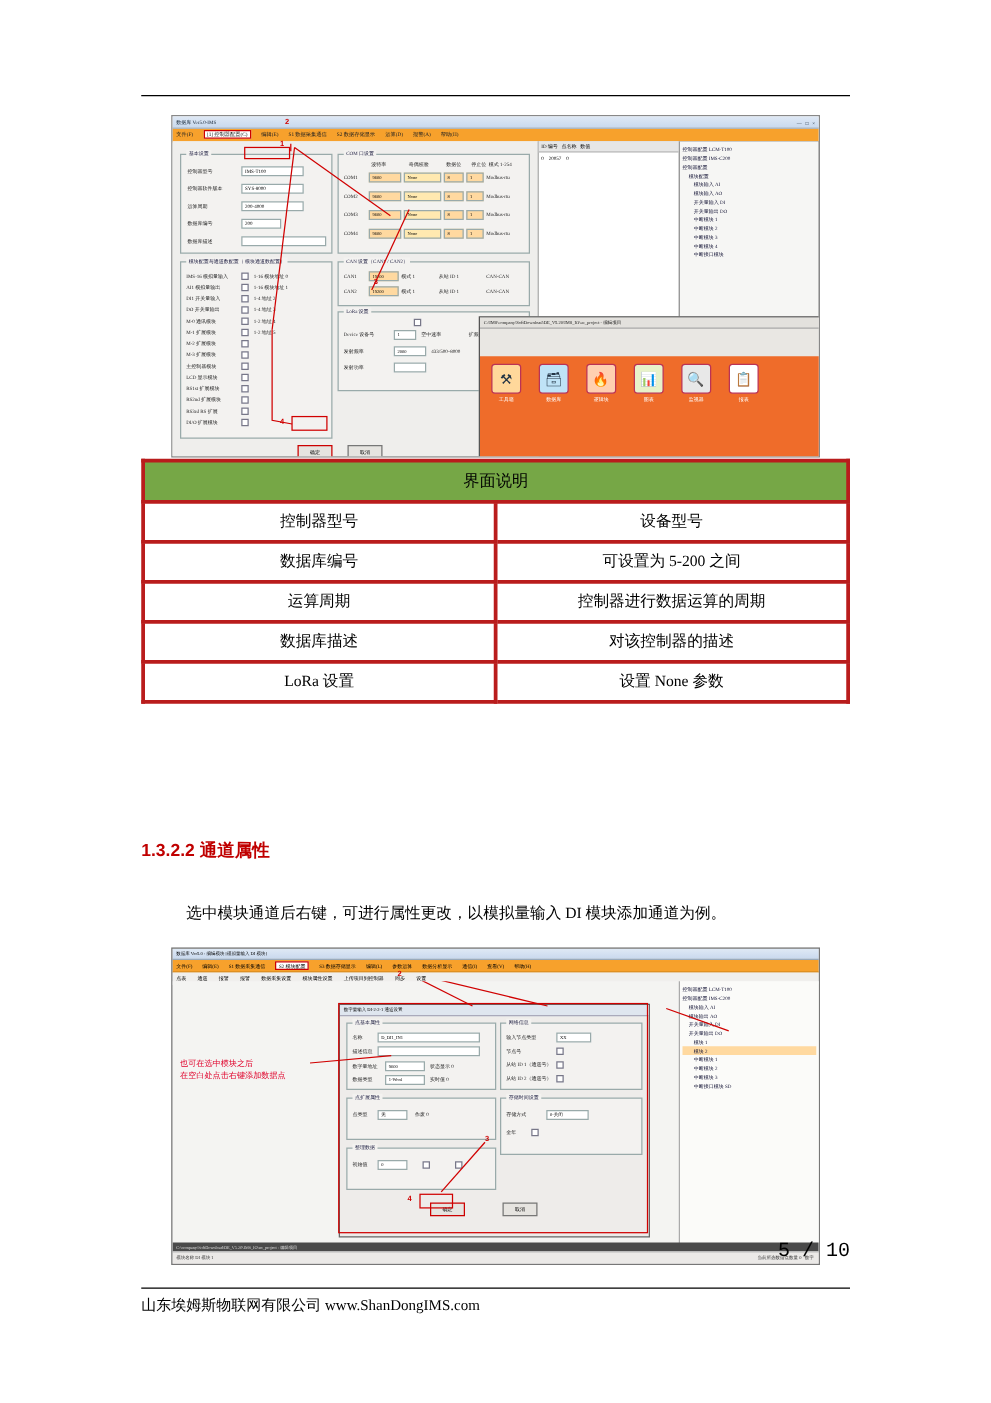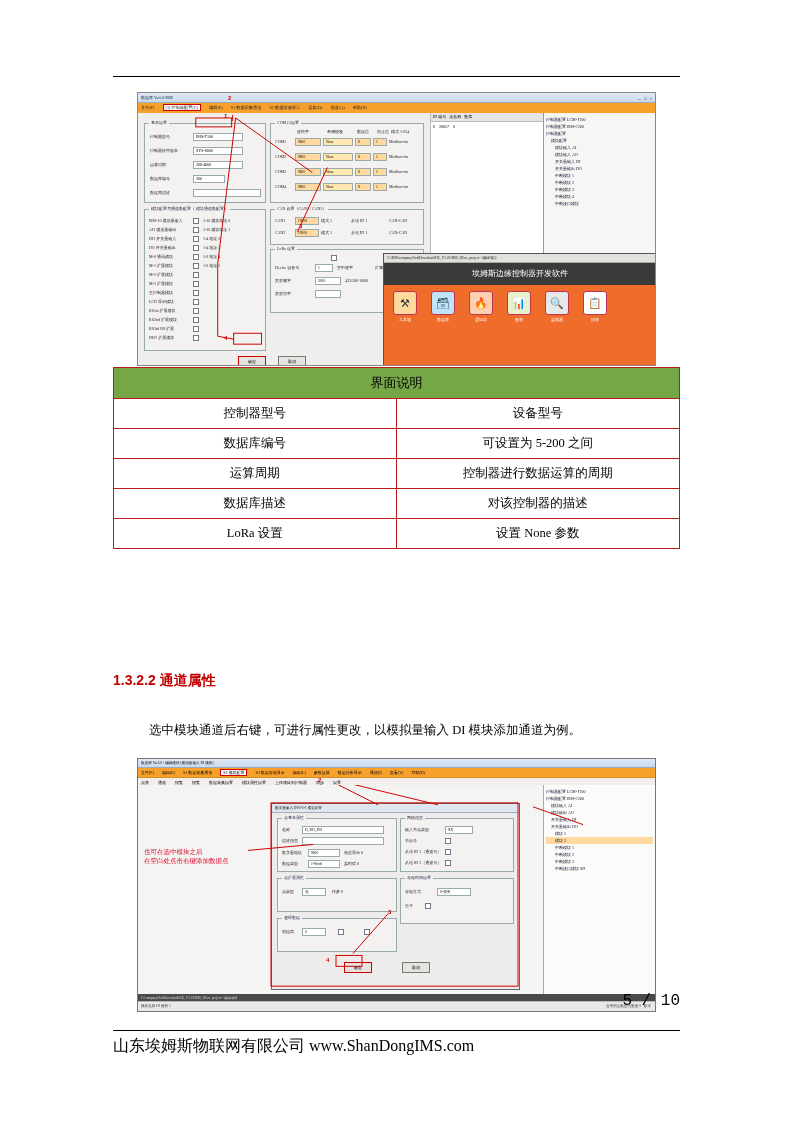--- a/index.html
+++ b/index.html
@@ -256,21 +256,21 @@
   
   table.spec {
     position: absolute;
     left: 113px;
     top: 367px;
     width: 567px;
     border-collapse: collapse;
     font-family: "Liberation Serif", serif;
   }
   table.spec td, table.spec th {
-    border: 1px solid #b91c1c;
+    border: 3px solid #b91c1c;
     text-align: center;
     font-size: 12.5px;
     height: 29px;
     padding: 0 4px;
     color: #000;
   }
   table.spec tr.title td {
     background: #76a746;
     font-size: 13px;
     height: 30px;
@@ -421,21 +421,21 @@
     position: absolute;
     left: 113px;
     top: 1030px;
     width: 567px;
     border-top: 1px solid #000;
   }
   .footer-left {
     position: absolute;
     left: 113px;
     top: 1036px;
-    font-size: 16px;
+    font-size: 12px;
   }
   .footer-right {
     position: absolute;
     right: 113px;
     top: 992px;
     font-size: 16px;
     font-family: Liberation Mono, monospace;
   }
 </style>
 </head>
@@ -675,21 +675,20 @@
           <div style="padding-left:9px;">中断模块 1</div>
           <div style="padding-left:9px;">中断模块 2</div>
           <div style="padding-left:9px;">中断模块 3</div>
           <div style="padding-left:9px;">中断模块 4</div>
           <div style="padding-left:9px;">中断接口模块</div>
         </div>
       </div>
 
       <div class="s1-dlg">
         <div class="dtitle">C:\IMS\company\SoftDownload\DE_V5.20\IMS_IO\uc_project - 编辑项目</div>
-        <div class="dhead">埃姆斯边缘控制器开发软件</div>
         <div class="dmain">
           <div class="icon-row">
             <div class="icn"><div class="box">⚒</div><span>工具箱</span></div>
             <div class="icn"><div class="box" style="background:#bfe3f7;">🗃</div><span>数据库</span></div>
             <div class="icn"><div class="box" style="background:#ffd0b0;">🔥</div><span>逻辑块</span></div>
             <div class="icn"><div class="box" style="background:#e8f2c9;">📊</div><span>图表</span></div>
             <div class="icn"><div class="box" style="background:#e8e8e8;">🔍</div><span>监视器</span></div>
             <div class="icn"><div class="box" style="background:#fff;">📋</div><span>报表</span></div>
           </div>
 

